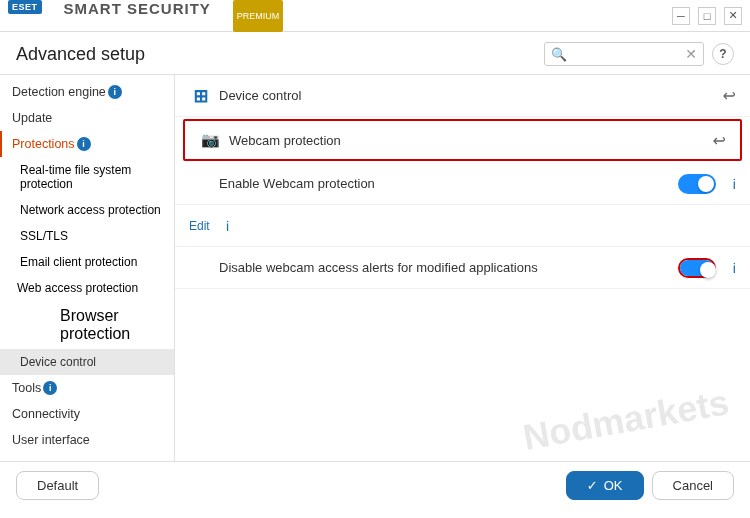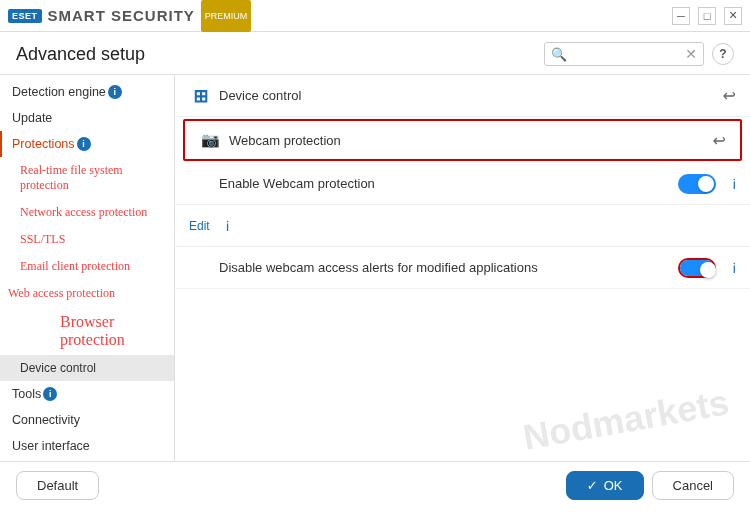--- a/index.html
+++ b/index.html
@@ -8,21 +8,21 @@
     
     .title-bar {
       background: #fff;
       border-bottom: 1px solid #ddd;
       display: flex;
       align-items: center;
       justify-content: space-between;
       padding: 4px 8px;
       height: 32px;
     }
-    .title-bar-left { display: flex; align-items: center; gap: 6px; }
+    .title-bar-left { display: flex; align-items: flex-start; gap: 22px; }
     .eset-logo {
       background: #1a6fb4;
       color: #fff;
       font-size: 9px;
       font-weight: bold;
       padding: 2px 4px;
       border-radius: 2px;
       letter-spacing: 0.5px;
     }
     .title-bar-title { font-size: 15px; color: #555; font-weight: 700; text-transform: uppercase; letter-spacing: 1px; }
@@ -66,21 +66,21 @@
     }
     .sidebar-item {
       padding: 6px 12px;
       cursor: pointer;
       color: #333;
       font-size: 12.5px;
       display: flex;
       align-items: center;
       gap: 2px;
     }
-    .sidebar-item.link { color: #ef4444; text-decoration: none; padding-left: 12px; font-family: Liberation Serif, serif; }
+    .sidebar-item.link { color: #000000; text-decoration: none; padding-left: 12px; }
     .sidebar-item.selected-parent { color: #d44000; font-weight: 500; border-left: 2px solid #d44000; padding-left: 10px; }
     .sidebar-item.device-control-item { background: #e8e8e8; color: #333; }
     .info-badge {
       background: #1a6fb4;
       color: #fff;
       border-radius: 50%;
       width: 14px;
       height: 14px;
       font-size: 9px;
       display: inline-flex;
@@ -231,21 +231,21 @@
     </div>
     <div class="sidebar-item link" style="padding-left:20px; font-size:12px;">
       <span>Network access protection</span>
     </div>
     <div class="sidebar-item link" style="padding-left:20px; font-size:12px;">
       <span>SSL/TLS</span>
     </div>
     <div class="sidebar-item link" style="padding-left:20px; font-size:12px;">
       <span>Email client protection</span>
     </div>
-    <div class="sidebar-item link" style="padding-left:8px; font-size:12px;align-items:center;">
+    <div class="sidebar-item link" style="padding-left:17px; font-size:12px;align-items:center;">
       <span>Web access protection</span>
     </div>
     <div class="sidebar-item link" style="padding-left:20px; font-size:16px;margin-left:40px;">
       <span>Browser protection</span>
     </div>
     <div class="sidebar-item device-control-item" style="padding-left:20px; font-size:12px;">
       <span>Device control</span>
     </div>
     <div class="sidebar-item">
       <span>Tools</span>

